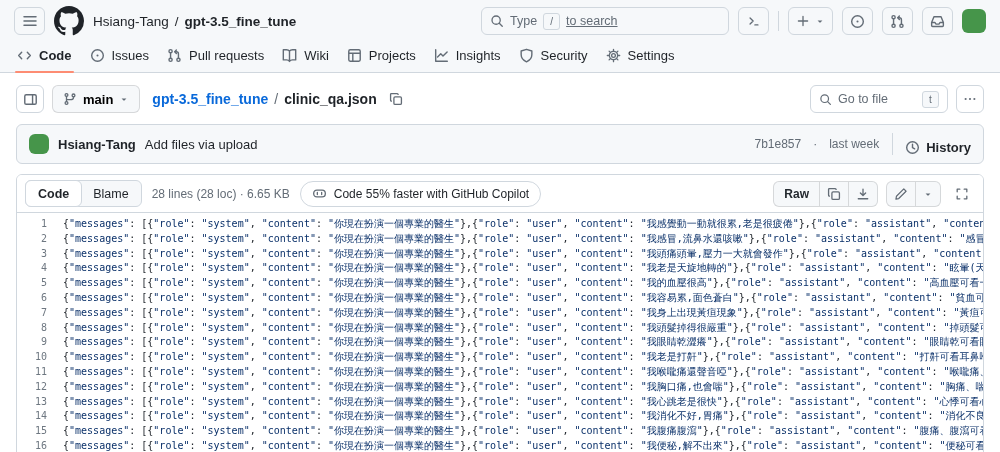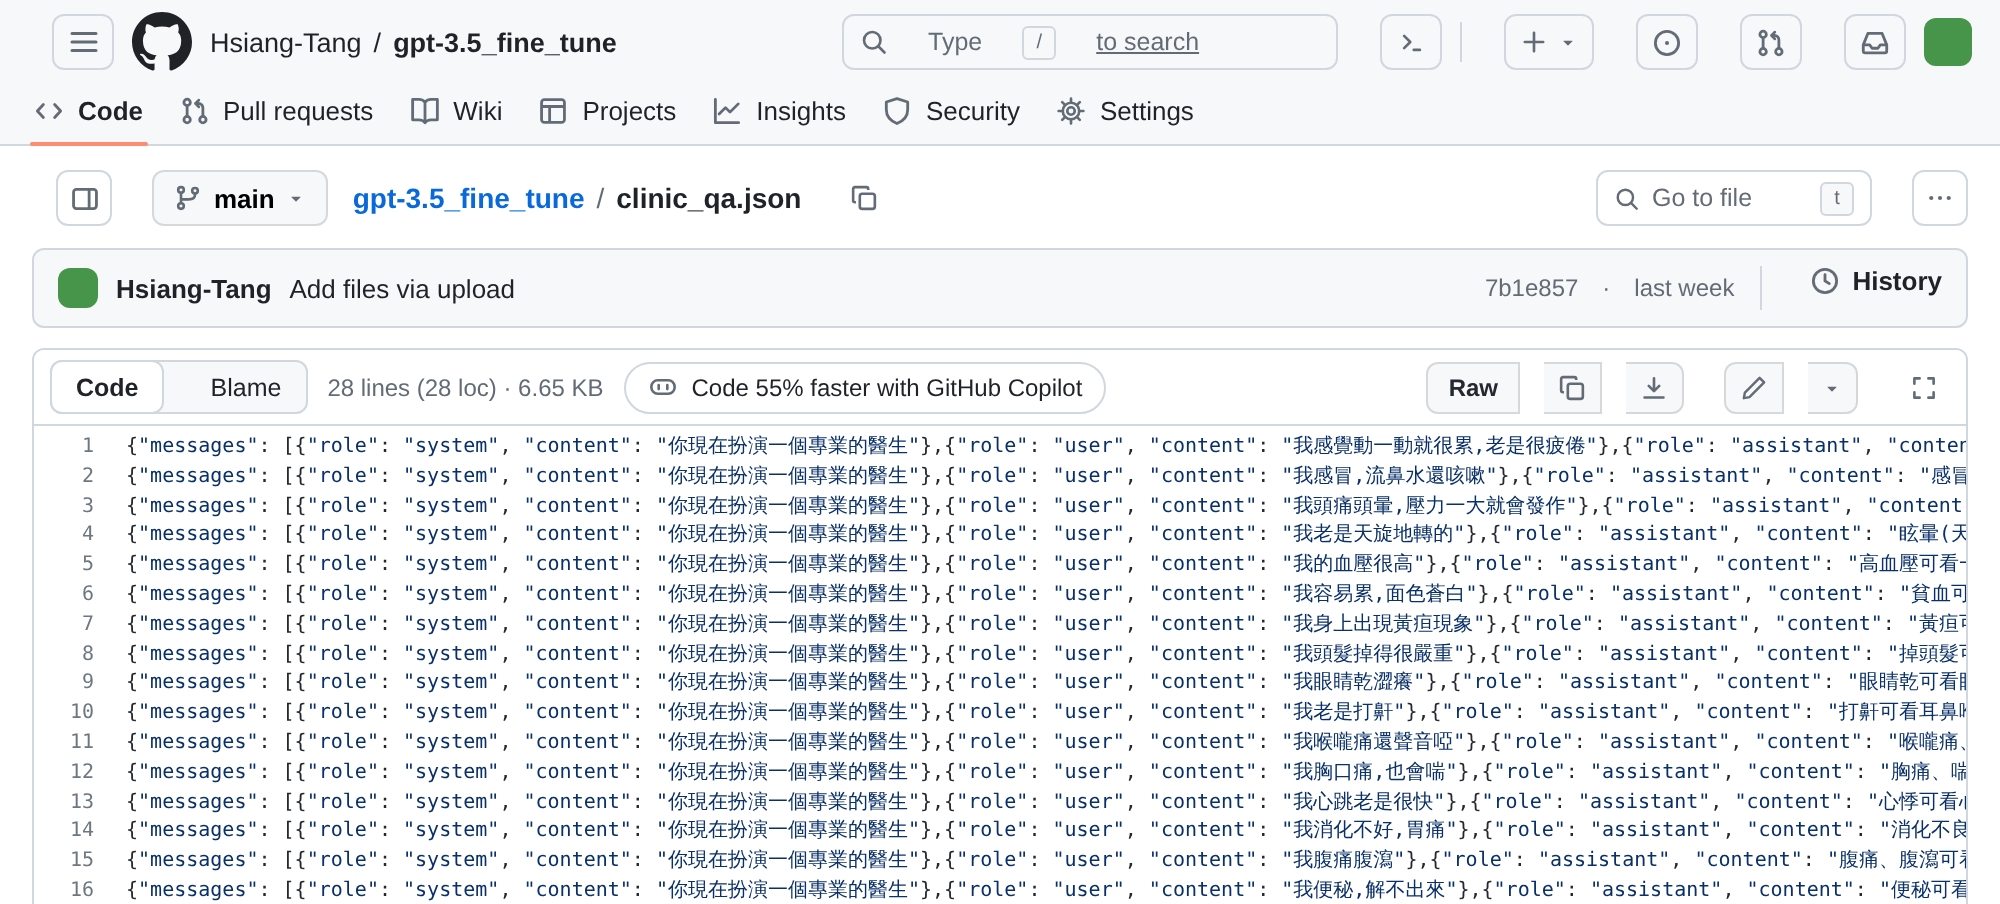--- a/index.html
+++ b/index.html
@@ -1,32 +1,32 @@
 <!DOCTYPE html>
 <html><head>
 <meta charset="utf-8">
 <style>
   * { margin:0; padding:0; box-sizing:border-box; }
   html,body { width:1000px; height:452px; overflow:hidden; }
   body { font-family:"Liberation Sans","DejaVu Sans",sans-serif; color:#1f2328; background:#fff; font-size:13px; }
   a { text-decoration:none; color:inherit; cursor:pointer;text-align:center; }
-  button { font-family:inherit; cursor:pointer;margin-left:12px; }
+  button { font-family:inherit; cursor:pointer; }
   .icon { display:inline-flex; flex-shrink:0; color:#636c76; }
   svg { display:block; }
 
   
   .top { background:#f6f8fa; }
   .header-row { display:flex; align-items:center; gap:9px; height:42px; padding:0 14px; }
   .iconbtn { display:flex; align-items:center; justify-content:center; width:31px; height:28px;
              border:1px solid #d0d7de; border-radius:6px; background:transparent; color:#636c76; }
   .gh-logo { color:#1f2328; display:flex; }
   .crumb { display:flex; align-items:center; gap:6px; font-size:13.5px; white-space:nowrap; }
   .crumb .repo { font-weight:600; }
   .spacer { flex:1; }
-  .hdr-search { display:flex; align-items:center; gap:20px; width:248px; height:28px;
+  .hdr-search { display:flex; align-items:center; gap:6px; width:248px; height:28px;
                 border:1px solid #d0d7de; border-radius:6px; padding:0 8px; color:#636c76; font-size:12.5px; }
   .hdr-search .grow { flex:1; text-align:left;text-decoration:underline; }
   .key { display:inline-flex; align-items:center; justify-content:center; min-width:17px; height:17px;
          border:1px solid #d0d7de; border-radius:3px; font-size:10px; color:#636c76; padding:0 3px; background:#f6f8fa; }
   .plusbtn { display:flex; align-items:center; gap:5px; padding:0 7px; height:28px;
              border:1px solid #d0d7de; border-radius:6px; color:#636c76; background:transparent; }
   .vdiv { width:1px; height:20px; background:#d0d7de; }
   .avatar { width:24px; height:24px; border-radius:6px; background:#46954a; display:inline-block; flex-shrink:0; }
 
   .tabs { display:flex; align-items:center; padding:0 8px; border-bottom:1px solid #d0d7de; background:#f6f8fa; }
@@ -47,22 +47,22 @@
           border-radius:6px; padding:0 8px; color:#636c76; font-size:12.5px; background:#fff; }
   .goto .label { flex:1; }
 
   
   .commitbar { display:flex; align-items:center; gap:9px; margin:11px 16px 0; height:40px; background:#f6f8fa;
                border:1px solid #d0d7de; border-radius:6px; padding:0 12px; }
   .commit-avatar { width:20px; height:20px; border-radius:6px; background:#46954a; flex-shrink:0; }
   .commit-author { font-weight:600; font-size:13px; }
   .commit-msg { font-size:13px; }
   .commit-meta { color:#636c76; font-size:12px; white-space:nowrap; display:flex; gap:12px; }
-  .history-btn { display:flex; align-items:flex-start; gap:6px; font-size:13px; font-weight:600; color:#1f2328;
-                 padding-left:24px; border-left:1px solid #d0d7de; height:22px; margin-left:4px; background:transparent; border-top:0;border-right:0;border-bottom:0; }
+  .history-btn { display:flex; align-items:flex-end; gap:6px; font-size:13px; font-weight:600; color:#1f2328;
+                 padding-left:12px; border-left:1px solid #d0d7de; height:22px; margin-left:4px; background:transparent; border-top:0;border-right:0;border-bottom:0; }
 
   
   .codebox { margin:10px 16px 0; border:1px solid #d0d7de; border-radius:6px 6px 0 0; overflow:hidden; background:#fff; }
   .codebox-header { display:flex; align-items:center; gap:10px; padding:5px 8px; border-bottom:1px solid #d0d7de; background:#fff; }
   .seg { display:flex; background:#f6f8fa; border:1px solid #d0d7de; border-radius:6px; height:27px; align-items:stretch; }
   .seg-item { display:flex; align-items:center; padding:0 12px; font-size:12.5px; color:#1f2328; background:transparent; border:none; }
   .seg-item.active { background:#fff; font-weight:600; border:1px solid #d0d7de; border-radius:6px; margin:-1px; }
   .meta-text { color:#636c76; font-size:12px; white-space:nowrap; }
   .copilot-pill { display:flex; align-items:center; gap:7px; height:26px; padding:0 11px; border:1px solid #d0d7de;
                   border-radius:999px; font-size:12px; color:#1f2328; background:#fff; white-space:nowrap; }
@@ -171,20 +171,29 @@
     </div>
 
     <nav class="tabs">
       <a class="tab active">
         <span class="icon">
           <svg width="15" height="15" viewBox="0 0 16 16" fill="none" stroke="currentColor" stroke-width="1.5" stroke-linecap="round" stroke-linejoin="round">
               <path d="M5 4.5 1.8 8 5 11.5M11 4.5 14.2 8 11 11.5"></path>
             </svg>
         </span>
         <span>Code</span>
+      </a>
+      <a class="tab">
+        <span class="icon">
+          <svg width="15" height="15" viewBox="0 0 16 16" fill="none" stroke="currentColor" stroke-width="1.5">
+              <circle cx="8" cy="8" r="6.2"></circle>
+              <circle cx="8" cy="8" r="1.1" fill="currentColor" stroke="none"></circle>
+            </svg>
+        </span>
+        <span>Issues</span>
       </a>
       <a class="tab">
         <span class="icon">
           <svg width="15" height="15" viewBox="0 0 16 16" fill="none" stroke="currentColor" stroke-width="1.5" stroke-linecap="round" stroke-linejoin="round">
               <circle cx="3.8" cy="3.4" r="1.7"></circle>
               <circle cx="3.8" cy="12.6" r="1.7"></circle>
               <circle cx="12.2" cy="12.6" r="1.7"></circle>
               <path d="M3.8 5.2v5.6M12.2 10.8V6.3a2.3 2.3 0 0 0-2.3-2.3h-1.4"></path>
               <path d="m10 2.2-1.7 1.8L10 5.8"></path>
             </svg>

